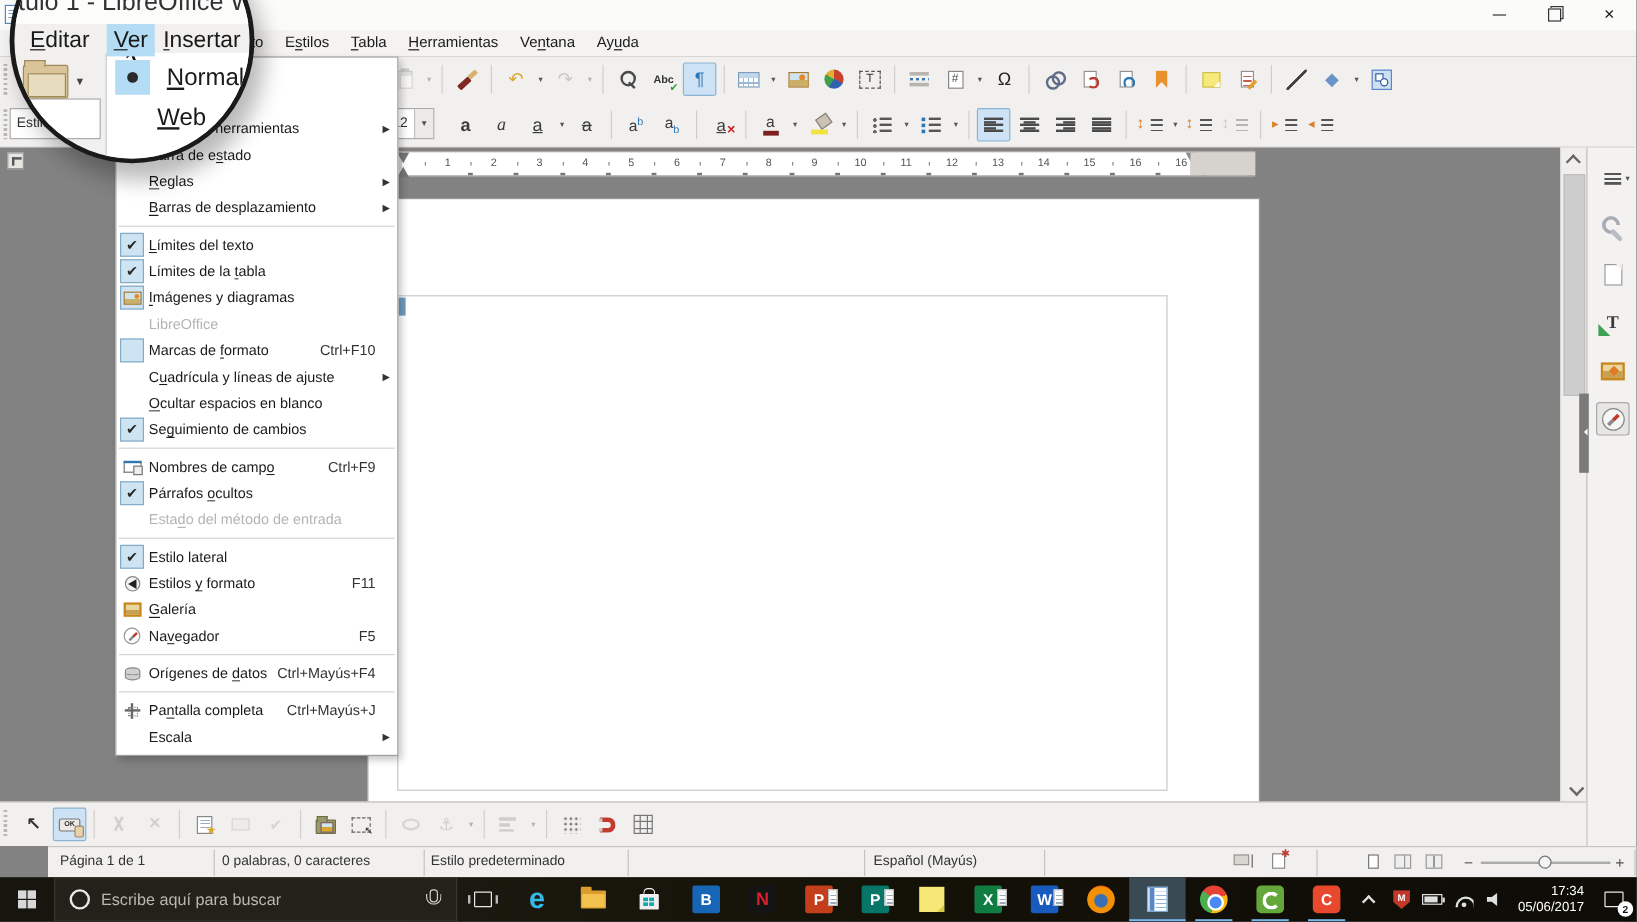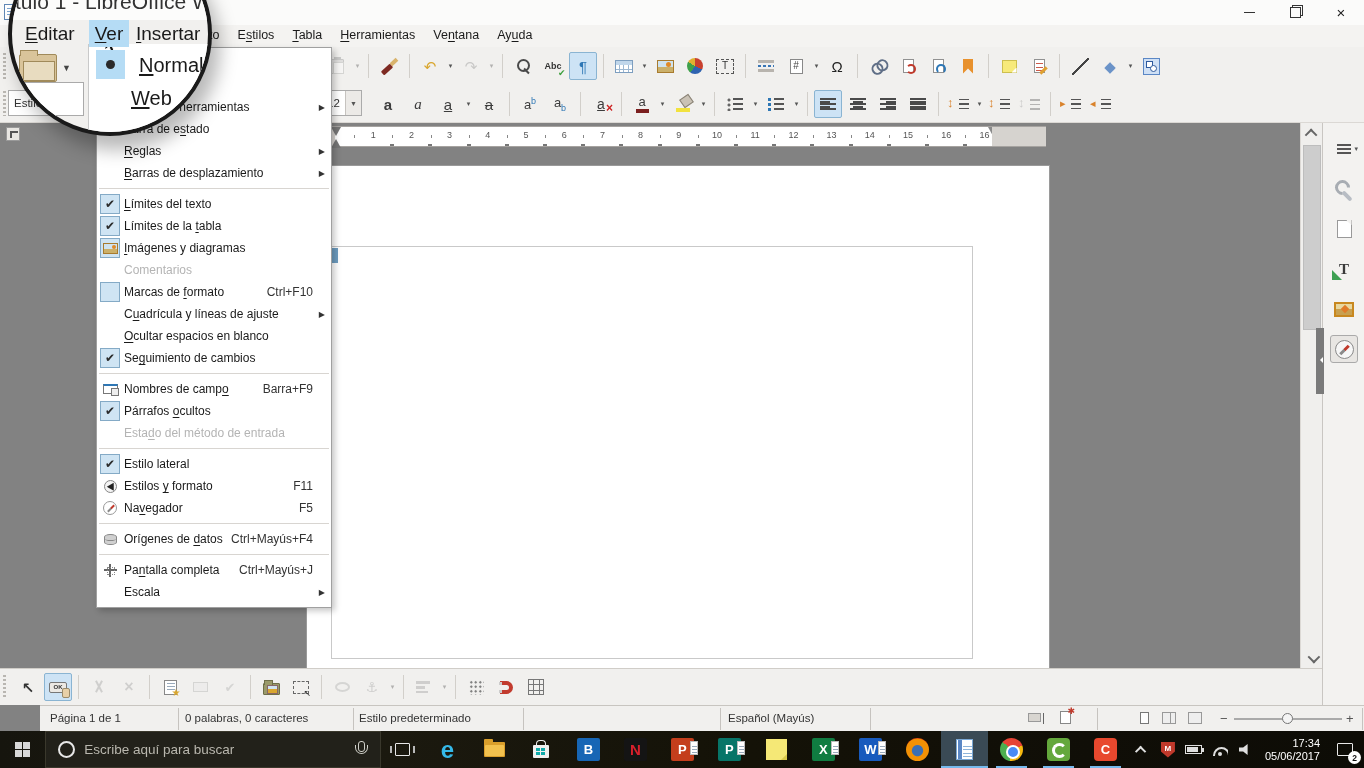--- a/index.html
+++ b/index.html
@@ -818,21 +818,21 @@
       </div>
       <div class="vm-row">
         <span class="vm-gut boxed">
           <span class="k k-vm-image"></span>
         </span>
         <span class="vm-label"><u>I</u>mágenes y diagramas</span>
         <span class="vm-arrow"></span>
       </div>
       <div class="vm-row dis">
         <span class="vm-gut"></span>
-        <span class="vm-label">Comentarios</span>
+        <span class="vm-label">LibreOffice</span>
         <span class="vm-arrow"></span>
       </div>
       <div class="vm-row">
         <span class="vm-gut boxed">
           <span class="k k-vm-pilcrow"></span>
         </span>
         <span class="vm-label">Marcas de <u>f</u>ormato</span>
         <span class="vm-short">Ctrl+F10</span>
         <span class="vm-arrow"></span>
       </div>
@@ -852,21 +852,21 @@
         </span>
         <span class="vm-label">Se<u>g</u>uimiento de cambios</span>
         <span class="vm-arrow"></span>
       </div>
       <div class="vm-sep"></div>
       <div class="vm-row">
         <span class="vm-gut">
           <span class="k k-vm-fieldnames"></span>
         </span>
         <span class="vm-label">Nombres de camp<u>o</u></span>
-        <span class="vm-short">Barra+F9</span>
+        <span class="vm-short">Ctrl+F9</span>
         <span class="vm-arrow"></span>
       </div>
       <div class="vm-row">
         <span class="vm-gut boxed">
           <span class="vm-check">✔</span>
         </span>
         <span class="vm-label">Párrafos <u>o</u>cultos</span>
         <span class="vm-arrow"></span>
       </div>
       <div class="vm-row dis">
@@ -881,20 +881,27 @@
         </span>
         <span class="vm-label">Estilo lateral</span>
         <span class="vm-arrow"></span>
       </div>
       <div class="vm-row">
         <span class="vm-gut">
           <span class="k k-vm-styles"></span>
         </span>
         <span class="vm-label">Estilos <u>y</u> formato</span>
         <span class="vm-short">F11</span>
+        <span class="vm-arrow"></span>
+      </div>
+      <div class="vm-row">
+        <span class="vm-gut">
+          <span class="k k-vm-gallery"></span>
+        </span>
+        <span class="vm-label"><u>G</u>alería</span>
         <span class="vm-arrow"></span>
       </div>
       <div class="vm-row">
         <span class="vm-gut">
           <span class="k k-vm-compass"></span>
         </span>
         <span class="vm-label">Na<u>v</u>egador</span>
         <span class="vm-short">F5</span>
         <span class="vm-arrow"></span>
       </div>

